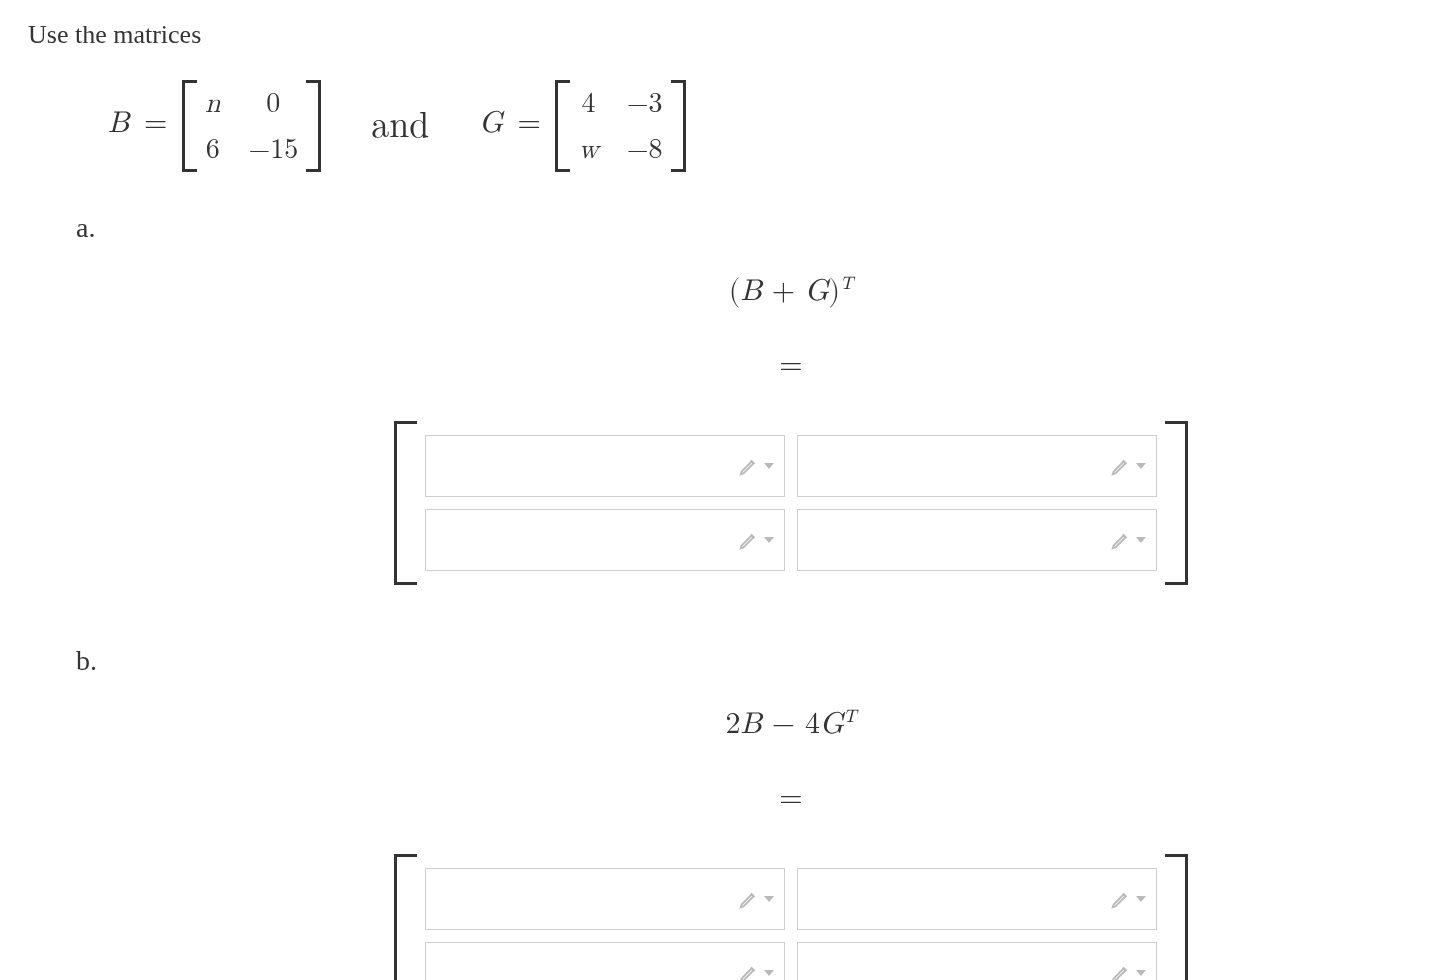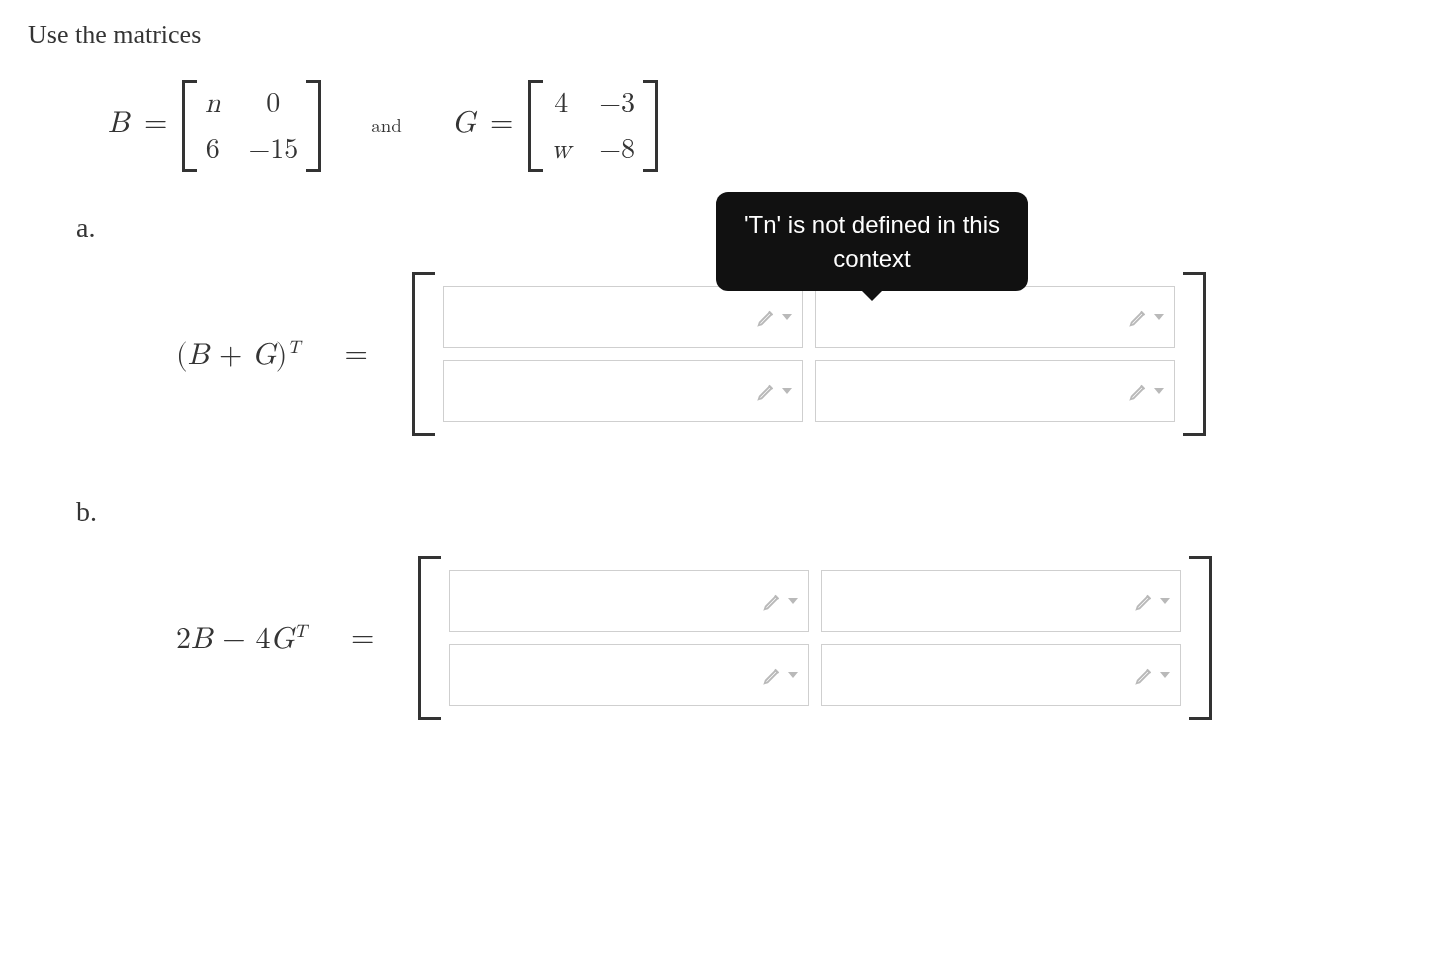--- a/index.html
+++ b/index.html
@@ -62,41 +62,42 @@
     column-gap: 28px;
     row-gap: 12px;
     padding: 6px 8px;
     font-size: 28px;
   }
   .matrix-body .cell {
     text-align: center;
   }
   .it { font-style: italic; }
   .and-word {
-    font-size: 19px;
+    font-size: 36px;
     font-style: normal;
   }
   .instr {
     margin: 10px 0 40px 0;
   }
   .part {
     margin-left: 48px;
     margin-bottom: 60px;
   }
   .part-label {
     font-size: 28px;
     margin-bottom: 28px;
   }
   .answer-row {
     display: flex;
     align-items: center;
     gap: 38px;
     margin-left: 100px;
     font-family: 'Cambria Math', 'STIX', 'Latin Modern Math', Georgia, serif;
     position: relative;
+    flex-direction: column;
   }
   .expr {
     font-size: 30px;
     font-style: italic;
   }
   .expr .sup {
     font-size: 18px;
     vertical-align: super;
     font-style: italic;
   }
@@ -224,24 +225,20 @@
         </span>
         <span class="bracket right"></span>
       </span>
     </span>
   </div>
 
 
   <div class="part part-a-wrap">
     <div class="part-label">a.</div>
 
-    <div class="tooltip" style="top:-20px; left:640px;">
-      <span>'Tn' is not defined in this</span><br>
-      <span>context</span>
-    </div>
 
     <div class="answer-row">
       <span class="expr">
         <span class="rm">(</span><span>B</span><span class="rm"> + </span><span>G</span><span class="rm">)</span><span class="sup">T</span>
       </span>
       <span class="eq">=</span>
 
       <span class="big-matrix">
         <span class="big-bracket left"></span>
         <span class="big-body">

